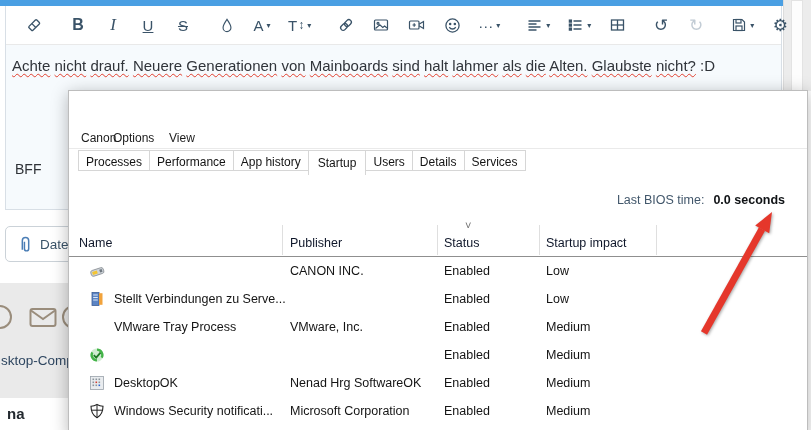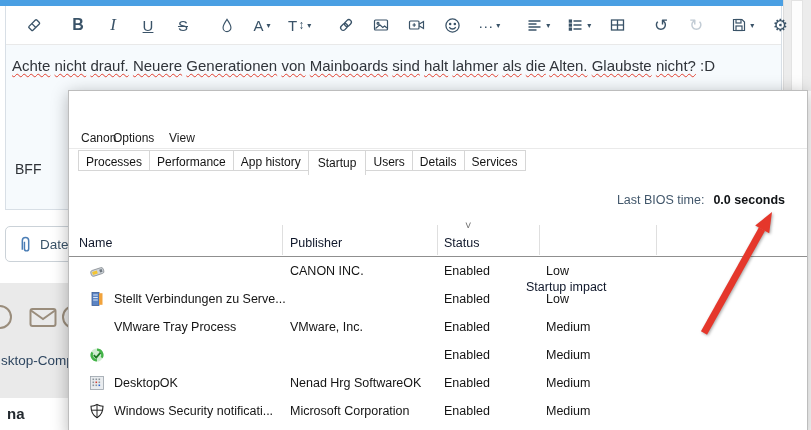--- a/index.html
+++ b/index.html
@@ -68,21 +68,21 @@
   .tab-strip { position:absolute; top:59px; left:10px; display:flex; }
   .tab { font-size:12px; color:#141414; padding:4px 7px 4px; border:1px solid #D6D6D6;
          margin-left:-1px; background:#fff; height:21px; }
   .tab.active { padding:5px 9px 6px; height:25px; border-bottom:none; position:relative; z-index:2; }
 
   .bios { position:absolute; top:102px; right:22px; font-size:12.5px; }
   .bios .lbl { color:#42576B; margin-right:9px; }
   .bios .val { color:#0F1215; font-weight:600; }
 
   .hdr { position:absolute; top:145px; font-size:12.5px; color:#0f172a; }
-  .h-name { left:10px; } .h-pub { left:221px; } .h-status { left:375px; } .h-impact { left:457px;margin-top:44px; }
+  .h-name { left:10px; } .h-pub { left:221px; } .h-status { left:375px; } .h-impact { left:477px; }
   .sort-chevron { position:absolute; left:396px; top:128px; font-size:11px; color:#707070; }
   .vdiv { position:absolute; top:134px; height:30px; border-left:1px solid #DFDFDF; }
   .vd1 { left:213px; } .vd2 { left:368px; } .vd3 { left:470px; } .vd4 { left:587px; }
   .hdr-line { position:absolute; top:165px; left:0; width:100%; border-top:1px solid #8F8F8F; }
 
   .rows { position:absolute; top:166px; left:0; width:100%; }
   .row { position:relative; height:28px; }
   .cell { position:absolute; top:7px; font-size:12.5px; color:#141414; white-space:nowrap; }
   .c-icon { position:absolute; left:20px; top:6px; width:16px; height:16px; }
   .c-name { left:45px; } .c-pub { left:221px; } .c-status { left:375px; } .c-impact { left:477px; }

